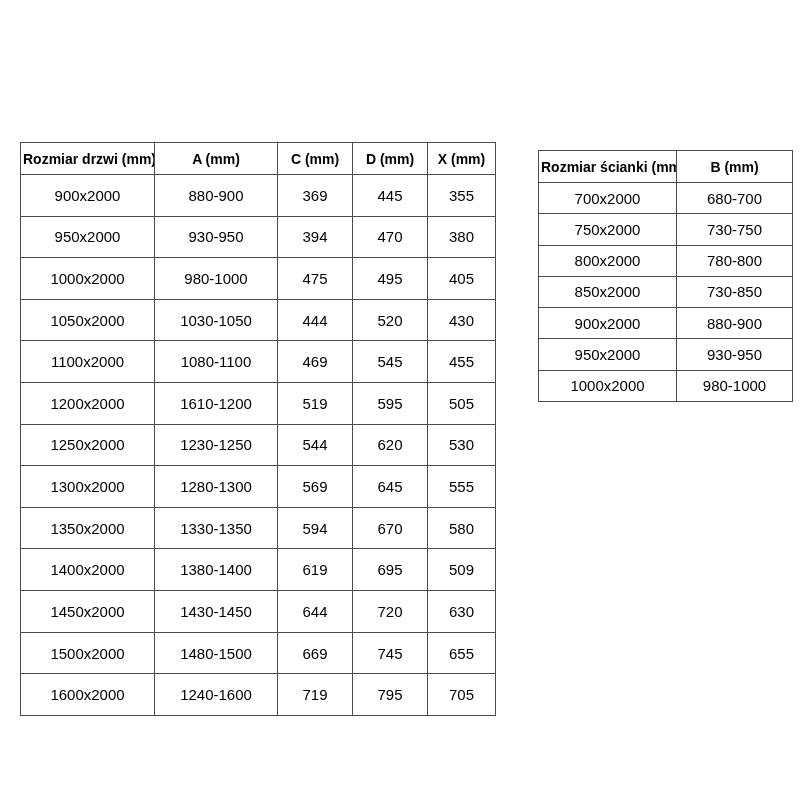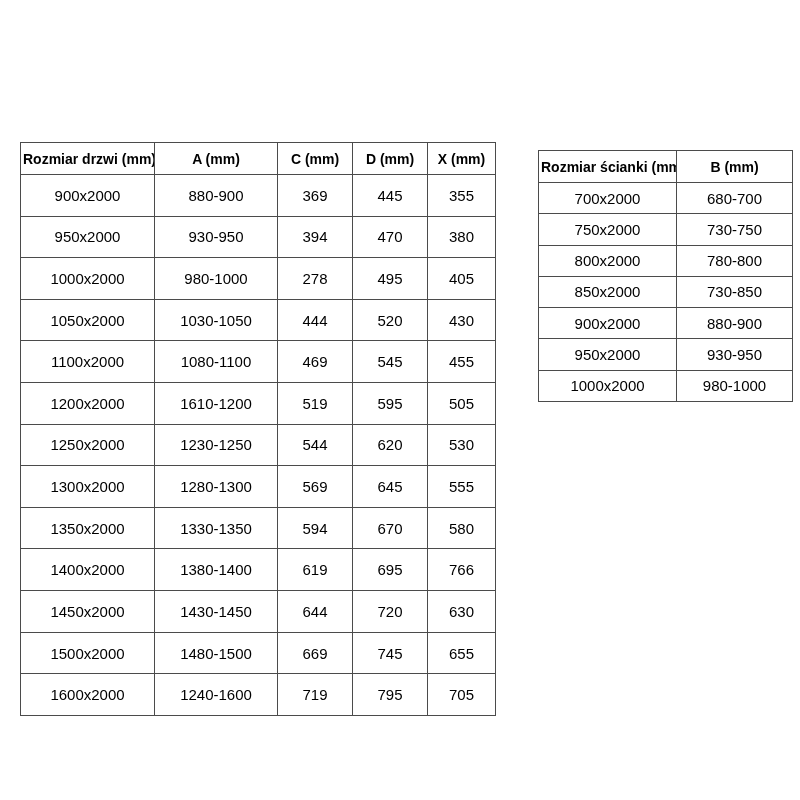--- a/index.html
+++ b/index.html
@@ -86,21 +86,21 @@
       <tr>
         <td>950x2000</td>
         <td>930-950</td>
         <td>394</td>
         <td>470</td>
         <td>380</td>
       </tr>
       <tr>
         <td>1000x2000</td>
         <td>980-1000</td>
-        <td>278</td>
+        <td>475</td>
         <td>495</td>
         <td>405</td>
       </tr>
       <tr>
         <td>1050x2000</td>
         <td>1030-1050</td>
         <td>444</td>
         <td>520</td>
         <td>430</td>
       </tr>
@@ -137,21 +137,21 @@
         <td>1330-1350</td>
         <td>594</td>
         <td>670</td>
         <td>580</td>
       </tr>
       <tr>
         <td>1400x2000</td>
         <td>1380-1400</td>
         <td>619</td>
         <td>695</td>
-        <td>766</td>
+        <td>509</td>
       </tr>
       <tr>
         <td>1450x2000</td>
         <td>1430-1450</td>
         <td>644</td>
         <td>720</td>
         <td>630</td>
       </tr>
       <tr>
         <td>1500x2000</td>

